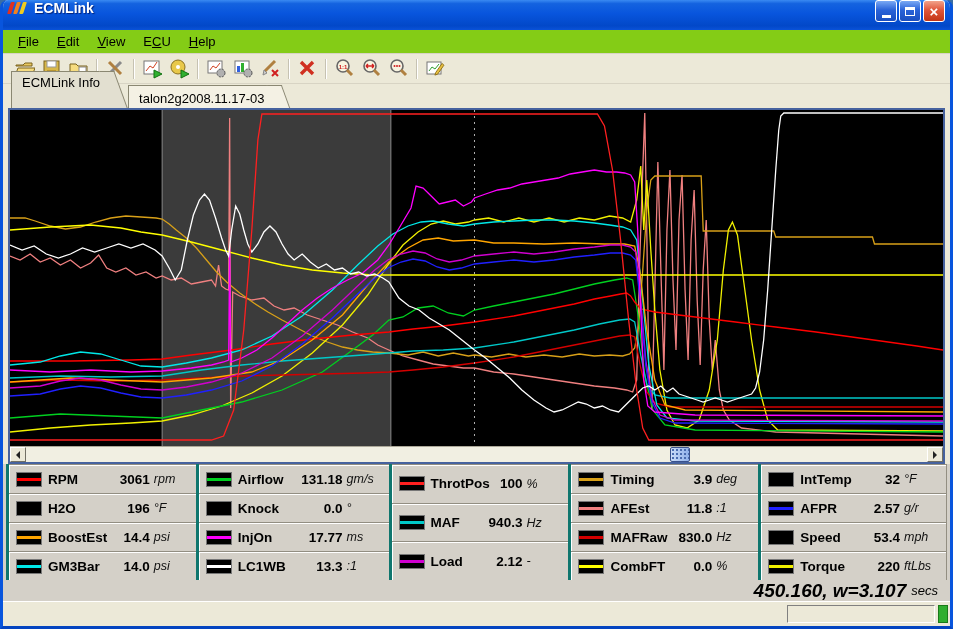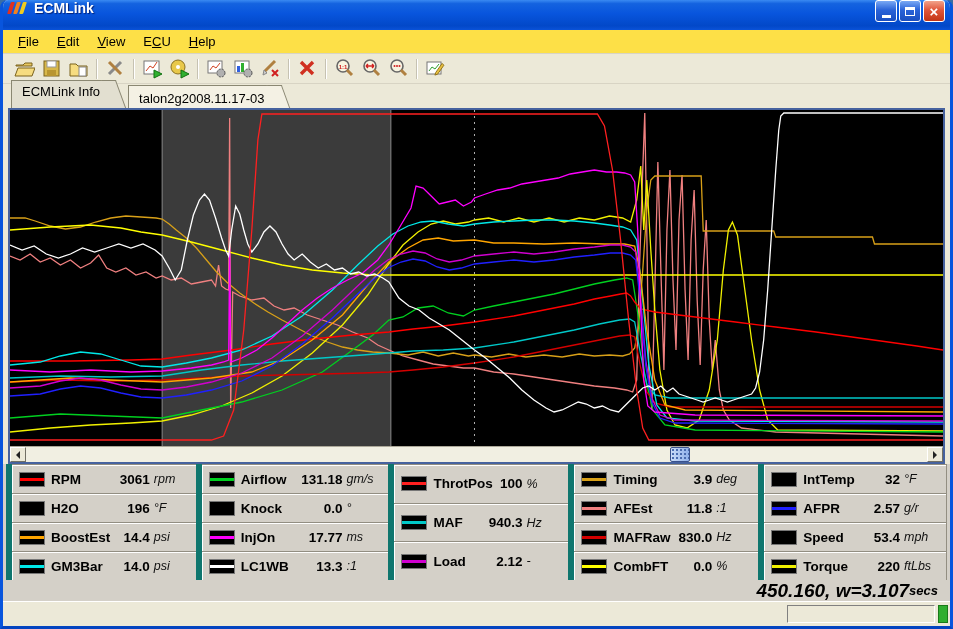--- a/index.html
+++ b/index.html
@@ -13,60 +13,60 @@
   .app-icon{width:20px;height:16px;position:relative;margin-right:5px;}
   .app-icon span{position:absolute;top:2px;width:4px;height:12px;transform:skewX(-18deg);border-radius:1px;}
   .ttl{color:#fff;font-weight:bold;font-size:14px;text-shadow:1px 1px 1px #00227a;flex:1;}
   .winbtn{width:22px;height:22px;margin-left:2px;border-radius:3px;border:1px solid #fff;
     display:flex;align-items:center;justify-content:center;color:#fff;
     background:linear-gradient(180deg,#7aa9f4,#2a63d8 45%,#1b4fc0);}
   .winbtn.close{background:linear-gradient(180deg,#f2a28a,#e0563a 45%,#c23516);font-size:15px;font-weight:bold;line-height:1;}
   .g-min{width:9px;height:3px;background:#fff;margin-top:11px;}
   .g-max{width:10px;height:9px;border:1px solid #fff;border-top:3px solid #fff;}
   
-  .menubar{height:24px;flex:0 0 24px;background:#fde047;display:flex;align-items:center;padding-left:6px;border-bottom:1px solid #d8d4c4;}
+  .menubar{height:24px;flex:0 0 24px;background:#84cc16;display:flex;align-items:center;padding-left:6px;border-bottom:1px solid #d8d4c4;}
   .menu-item{font-size:13px;color:#000;padding:3px 9px;cursor:default;}
   
   .toolbar{height:30px;flex:0 0 30px;background:#ece9d8;display:flex;align-items:center;padding-left:8px;border-bottom:1px solid #d8d4c4;}
   .tbtn{width:27px;height:25px;display:flex;align-items:center;justify-content:center;border:1px solid transparent;border-radius:2px;}
   .tsep{width:2px;height:20px;margin:0 4px;border-left:1px solid #c6c2b2;border-right:1px solid #fff;}
   
   .tabstrip{height:24px;flex:0 0 24px;background:#ece9d8;display:flex;align-items:flex-end;padding-left:8px;}
   .tab{position:relative;font-size:13px;color:#000;padding:3px 14px 3px 10px;background:#e2dfd0;
-    border:1px solid #8a8772;border-bottom:none;border-right:none;height:28px;margin-right:14px;white-space:nowrap;}
+    border:1px solid #8a8772;border-bottom:none;border-right:none;height:37px;margin-right:14px;white-space:nowrap;}
   .tab::after{content:'';position:absolute;right:-7px;top:-1px;bottom:0;width:14px;background:inherit;
     border-right:1px solid #8a8772;border-top:1px solid #8a8772;transform:skewX(20deg);}
   .tab.active{background:#f4f1e4;height:23px;z-index:2;padding-top:5px;}
   
   .gpanel{height:356px;flex:0 0 356px;margin:0 5px;border:2px solid #46629e;background:#000;display:flex;flex-direction:column;}
   .plot{flex:1;position:relative;background:#000;}
   .plot svg{position:absolute;inset:0;width:100%;height:100%;display:block;}
   .hscroll{height:16px;flex:0 0 16px;background:#f1efe2;display:flex;border-top:1px solid #aca899;position:relative;}
   .sb-btn{width:16px;height:15px;background:#ece9d8;border:1px solid;border-color:#fff #716f64 #716f64 #fff;
     display:flex;align-items:center;justify-content:center;}
   .tri-l{width:0;height:0;border:4px solid transparent;border-right-color:#222;margin-left:-4px;}
   .tri-r{width:0;height:0;border:4px solid transparent;border-left-color:#222;margin-right:-4px;}
   .sb-track{flex:1;position:relative;}
   .sb-thumb{position:absolute;top:0;left:71.5%;width:20px;height:15px;border:1px solid #39518c;border-radius:2px;
     background:linear-gradient(90deg,#cadcf8,#8fb0ea 60%,#7ea3e6);
     background-image:radial-gradient(#4a6cb0 1px,transparent 1.2px),linear-gradient(90deg,#cadcf8,#8fb0ea);background-size:4px 4px,100% 100%;}
   
   .legend{height:116px;flex:0 0 116px;background:#d4d0c8;display:flex;padding:0 3px;}
-  .lcol{display:flex;flex-direction:column;border-left:6px solid #0f766e;box-shadow:inset 1px 0 0 #fff;}
+  .lcol{display:flex;flex-direction:column;border-left:3px solid #0f766e;box-shadow:inset 1px 0 0 #fff;}
   .lcol:last-child{border-right:1px solid #928e82;}
   .lcell{flex:1;display:flex;align-items:center;padding:0 5px 0 7px;border-top:1px solid #928e82;box-shadow:inset 0 1px 0 #fff;}
   .swatch{width:26px;height:15px;background:#000;border:1px solid #777;display:flex;align-items:center;flex:0 0 26px;}
   .sline{width:100%;height:3px;}
   .lname{font-size:13.5px;font-weight:bold;margin-left:6px;flex:1;}
   .lval{font-size:13.5px;font-weight:bold;text-align:left;margin-right:4px;}
   .lunit{font-size:12.5px;font-style:italic;width:37px;color:#111;}
   
   .readout{height:21px;flex:0 0 21px;background:#d4d0c8;display:flex;align-items:center;justify-content:flex-end;padding-right:12px;}
   .readout .v{font-size:19px;font-weight:bold;font-style:italic;}
-  .readout .u{font-size:13px;font-style:italic;font-weight:bold;}
+  .readout .u{font-size:13px;font-style:italic;margin-left:5px;}
   .statusbar{height:25px;flex:0 0 25px;background:#ece9d8;border-top:1px solid #fff;display:flex;align-items:center;justify-content:flex-end;padding:0 2px;}
   .sfield{width:148px;height:18px;border:1px solid;border-color:#808080 #fff #fff #808080;background:#ece9d8;margin-right:3px;}
   .sgrip{width:10px;height:18px;background:#2fae2f;border:1px solid #1a7a1a;}
 </style>
 </head>
 <body>
 
 <div class="window">
   <div class="titlebar">
     <span class="app-icon">

